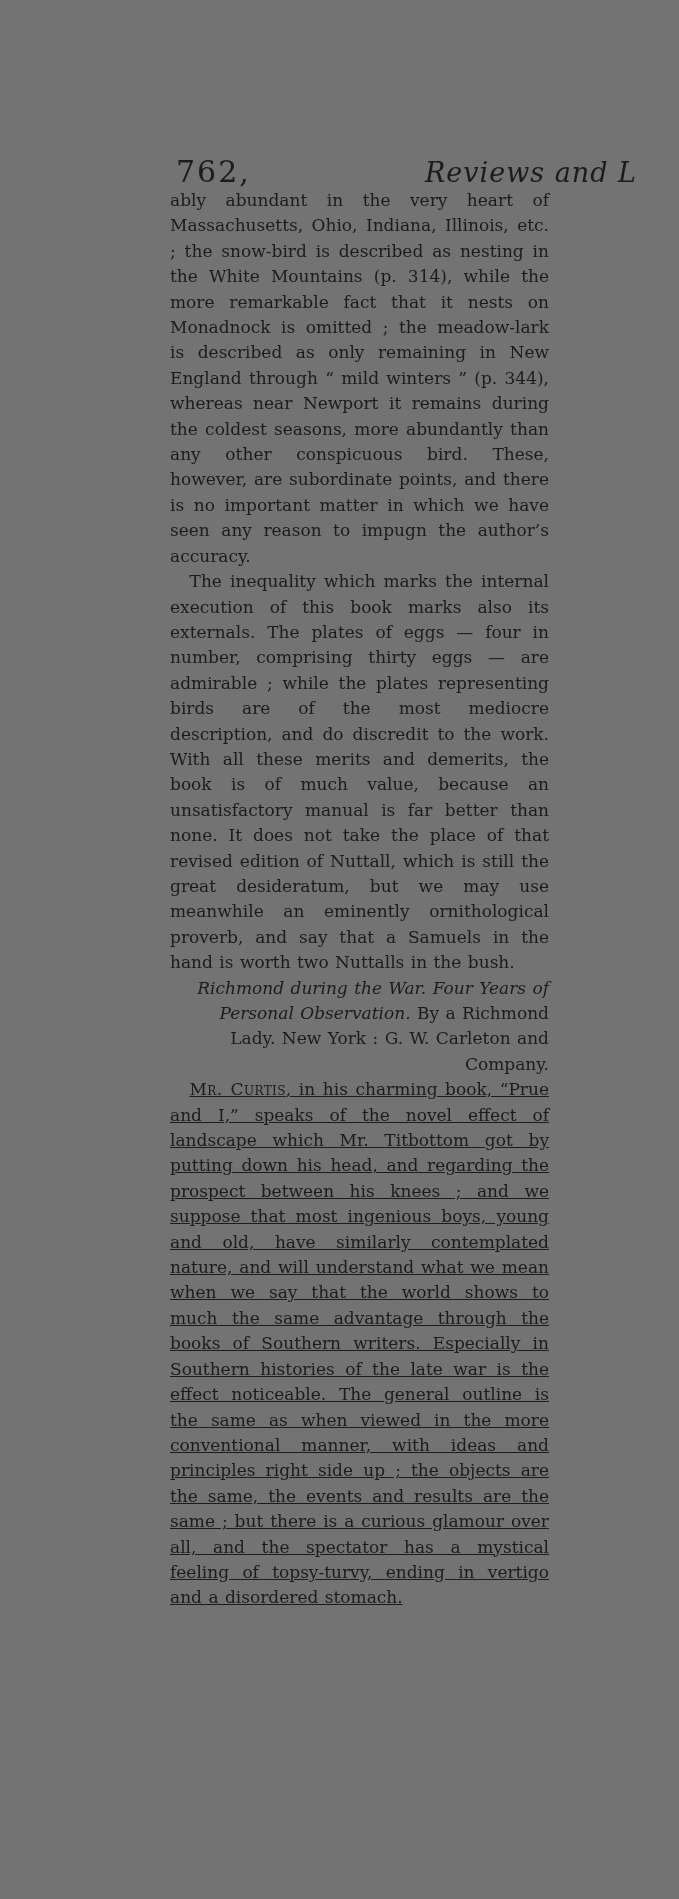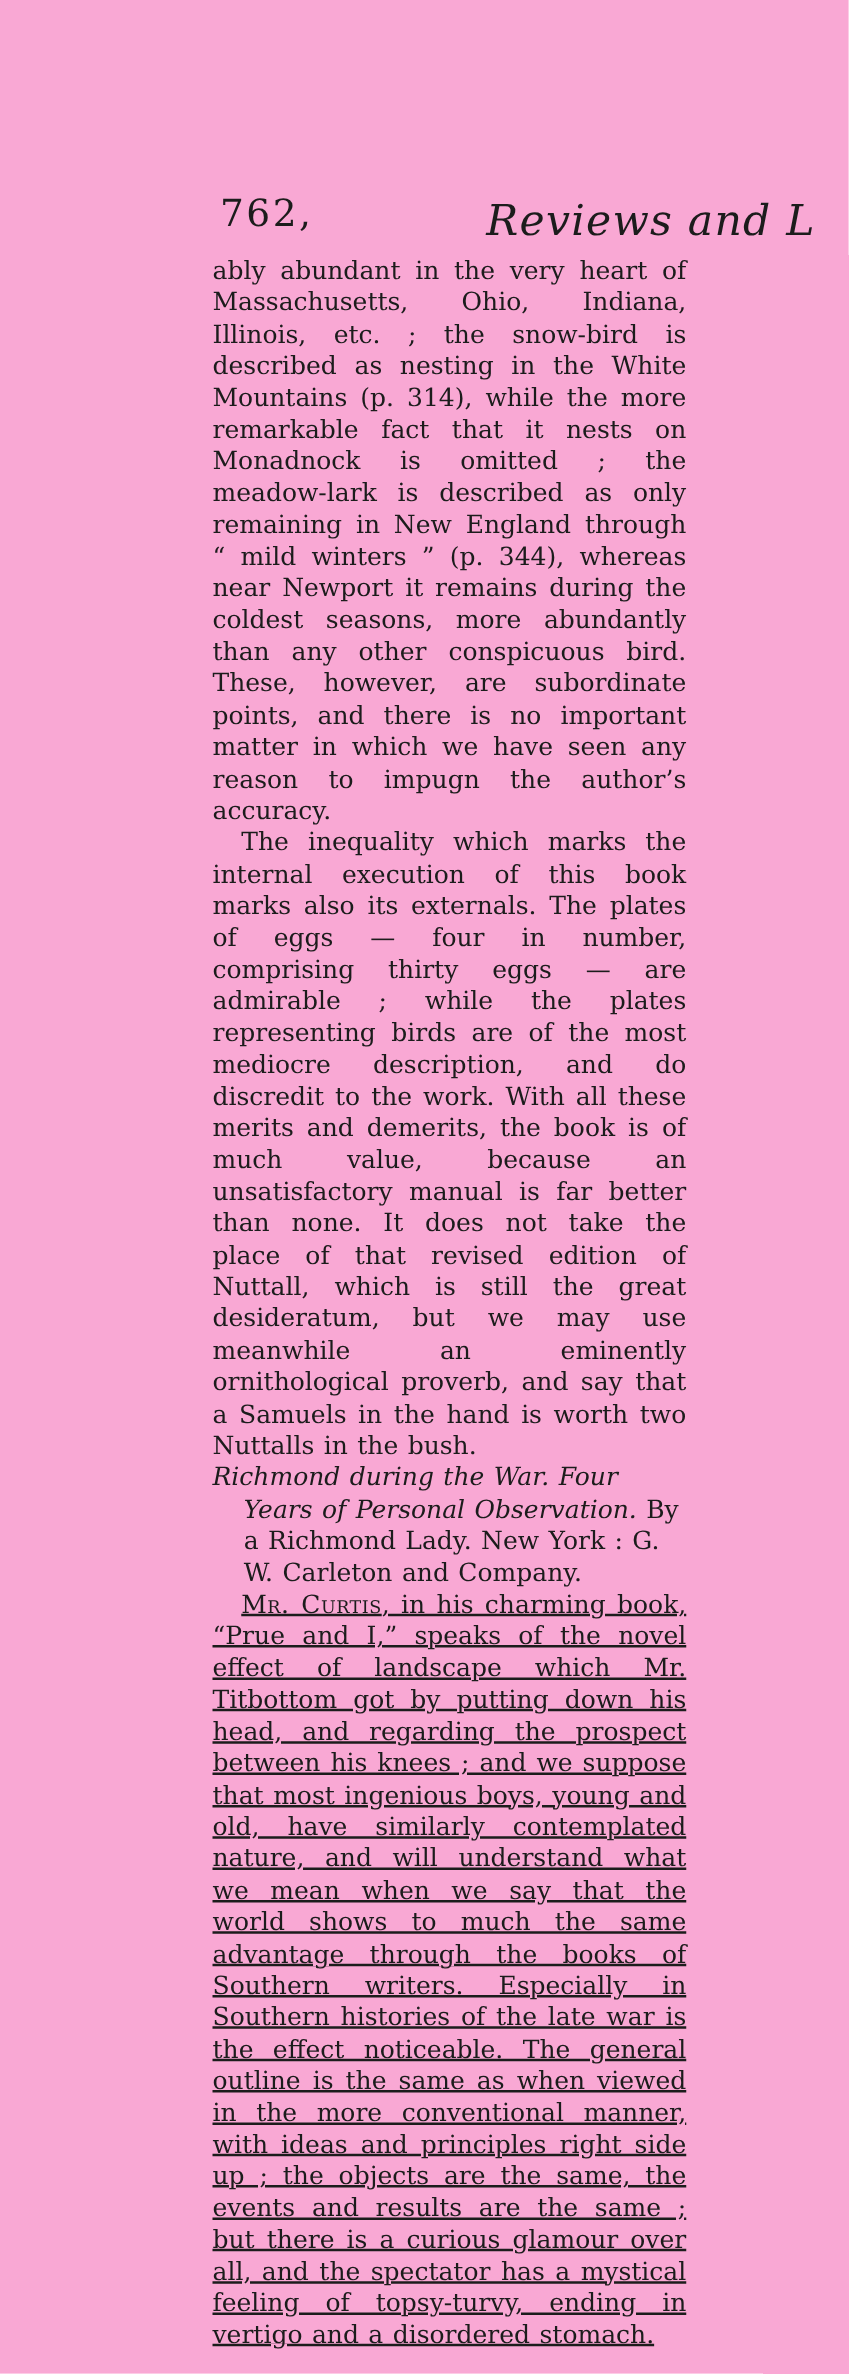--- a/index.html
+++ b/index.html
@@ -4,67 +4,67 @@
 <style>
   html, body {
     margin: 0;
     padding: 0;
     background: #ffffff;
   }
   .page {
     position: relative;
     width: 679px;
     height: 1899px;
-    background: #f9a8d4;
+    background: #737373;
     overflow: hidden;
     font-family: "DejaVu Serif", serif;
     color: #1c1c1c;
   }
   .header {
     position: absolute;
     top: 152px;
     left: 0;
     right: 0;
     height: 48px;
   }
   .pagenum {
     position: absolute;
     left: 176px;
     top: 2px;
     font-size: 30px;
     letter-spacing: 2px;
   }
   .runtitle {
     position: absolute;
-    left: 389px;
+    left: 425px;
     top: 5px;
-    font-size: 34px;
+    font-size: 27px;
     font-style: italic;
     white-space: nowrap;
     letter-spacing: 1px;
   }
   .body-col {
     position: absolute;
     left: 170px;
-    top: 204px;
+    top: 188px;
     width: 379px;
-    font-size: 20px;
+    font-size: 17px;
     line-height: 25.4px;
     text-align: justify;
     hyphens: auto;
     -webkit-hyphens: auto;
     word-spacing: 0.06em;
   }
   .body-col p { margin: 0; }
   .indent { text-indent: 1.15em; }
   .citation {
     margin-top: 62px;
     padding-left: 25px;
     text-indent: -25px;
-    text-align: left;
+    text-align: right;
     hyphens: none;
     -webkit-hyphens: none;
   }
   .citation .italic { font-style: italic; }
   .review-start { margin-top: 29px; text-decoration: underline; }
   .smallcaps {
     font-variant: small-caps;
     letter-spacing: 0.4px;
   }
 </style>

